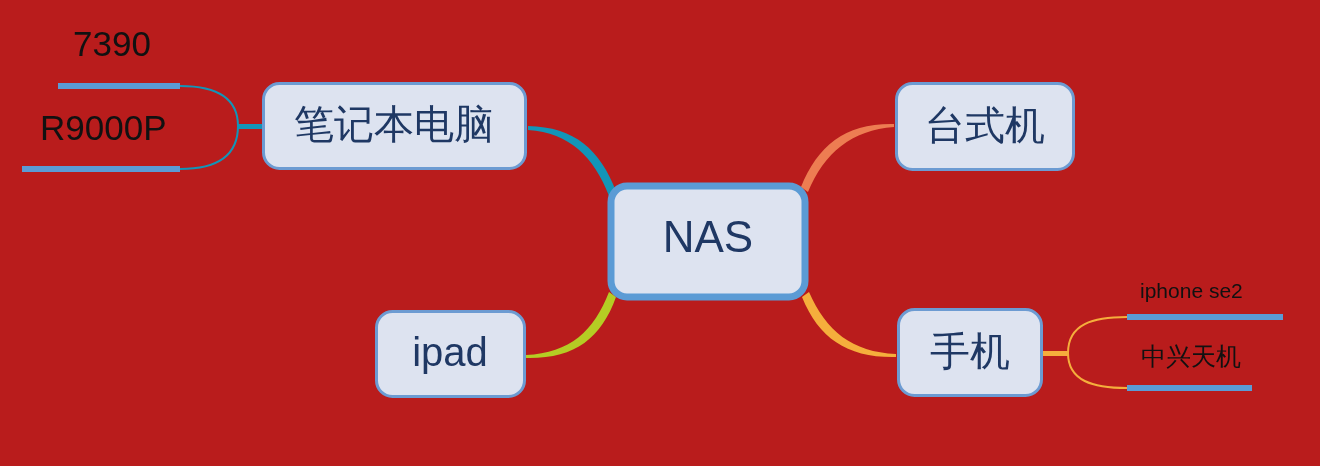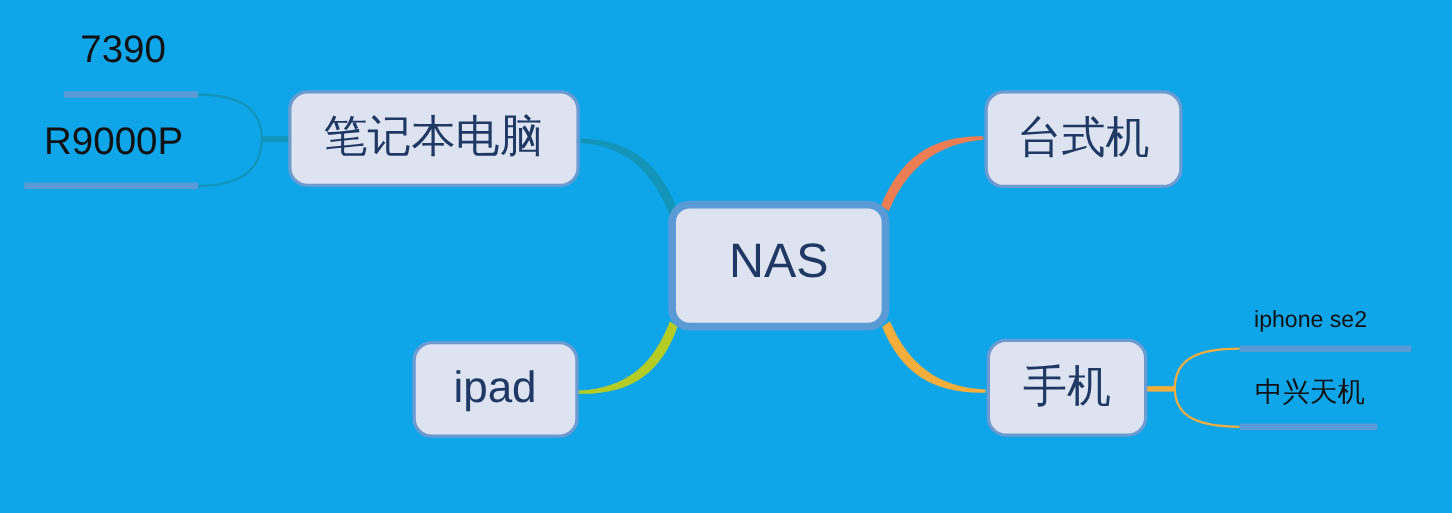--- a/index.html
+++ b/index.html
@@ -10,21 +10,21 @@
   body {
     width: 1320px;
     height: 466px;
     font-family: "Liberation Sans", "DejaVu Sans", sans-serif;
     overflow: hidden;
   }
   #mindmap-root {
     position: relative;
     width: 1320px;
     height: 466px;
-    background: #0ea5e9;
+    background: #b91c1c;
   }
   svg.canvas {
     position: absolute;
     left: 0;
     top: 0;
     width: 1320px;
     height: 466px;
     display: block;
   }
   .node-label {

